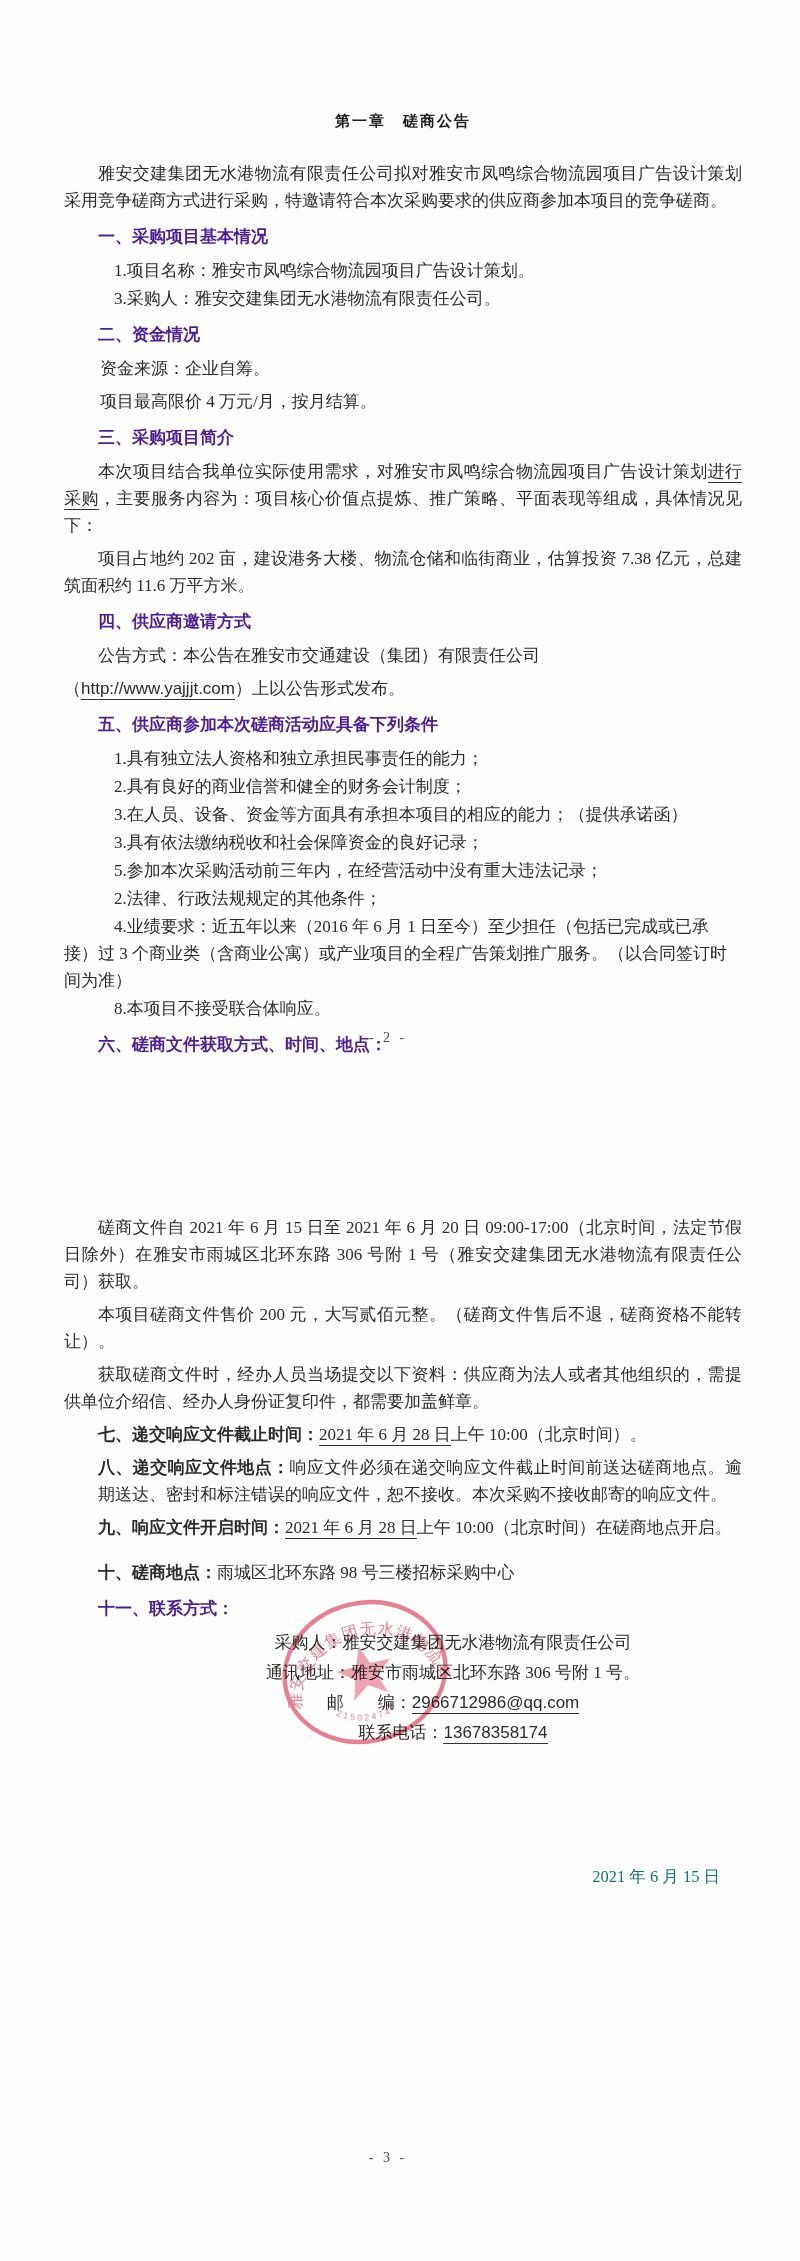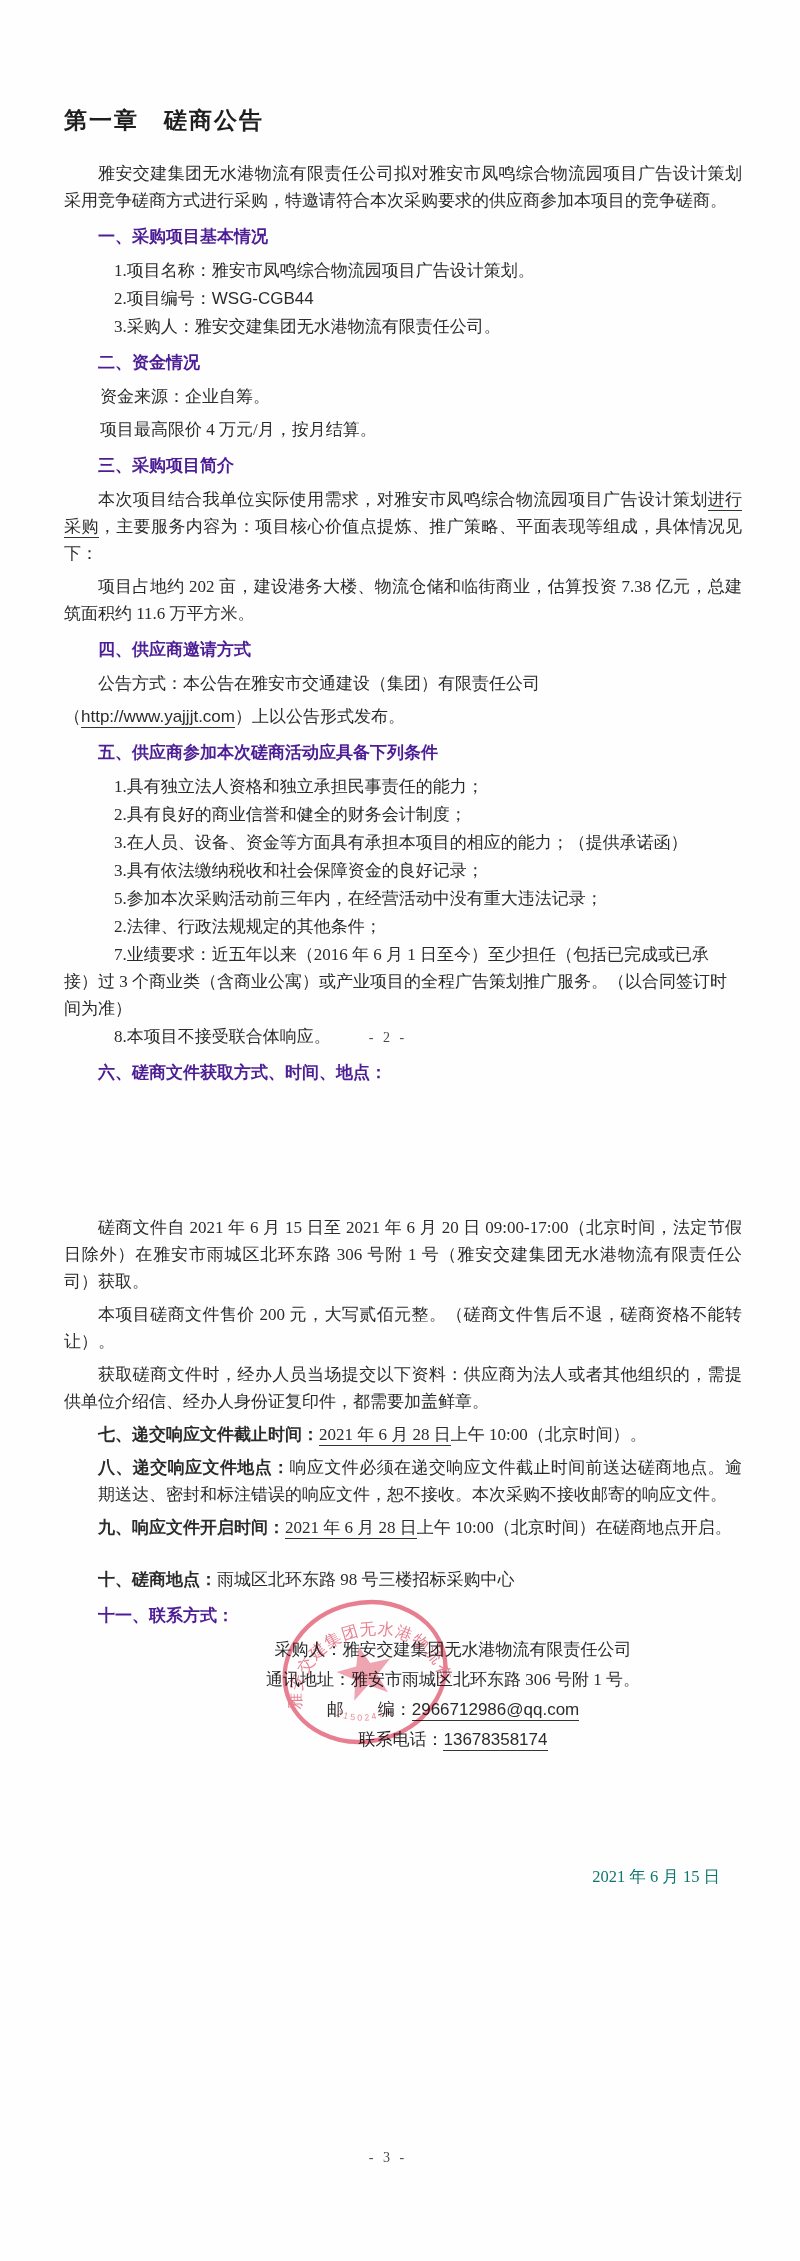--- a/index.html
+++ b/index.html
@@ -5,21 +5,21 @@
   html,body{margin:0;padding:0;background:#ffffff;}
   .sheet{
     position:relative;width:800px;height:2261px;background:#fefefe;
     font-family:"Liberation Serif","DejaVu Serif",serif;
     color:#2b2b2b;overflow:hidden;
   }
   .page{position:absolute;left:64px;width:678px;font-size:17px;line-height:27px;}
   .page1{top:104px;}
   .page2{top:1214px;}
   h1.title{
-    font-size:23px;line-height:34px;font-weight:bold;text-align:left;
+    font-size:15px;line-height:34px;font-weight:bold;text-align:center;
     margin:0 0 22px 0;letter-spacing:2px;color:#1e1e1e;
   }
   p{margin:0 0 6px 0;text-align:justify;}
   .ind{text-indent:2em;}
   .hd{font-weight:bold;margin:9px 0 7px 34px;color:#4c1d95;}
   .hd.noml{margin-left:34px;}
   .sub1{margin-left:48px;}
   .sub2{margin-left:36px;}
   .item{margin:0 0 1px 50px;text-align:left;}
   .item.wrapfull{margin-left:0;text-indent:50px;}
@@ -43,21 +43,20 @@
 
 <div class="sheet">
 
   <section class="page page1">
     <h1 class="title">第一章　磋商公告</h1>
 
     <p class="ind">雅安交建集团无水港物流有限责任公司拟对雅安市凤鸣综合物流园项目广告设计策划采用竞争磋商方式进行采购，特邀请符合本次采购要求的供应商参加本项目的竞争磋商。</p>
 
     <p class="hd">一、采购项目基本情况</p>
     <p class="item sub1">1.项目名称：雅安市凤鸣综合物流园项目广告设计策划。</p>
-    <p class="item sub1"><span>2.项目编号：</span><span class="code">WSG-CGB44</span></p>
     <p class="item sub1">3.采购人：雅安交建集团无水港物流有限责任公司。</p>
 
     <p class="hd">二、资金情况</p>
     <p class="sub2">资金来源：企业自筹。</p>
     <p class="sub2">项目最高限价 4 万元/月，按月结算。</p>
 
     <p class="hd">三、采购项目简介</p>
     <p class="ind"><span>本次项目结合我单位实际使用需求，对雅安市凤鸣综合物流园项目广告设计策划</span><span class="u">进行采购</span><span>，主要服务内容为：项目核心价值点提炼、推广策略、平面表现等组成，具体情况见下：</span></p>
     <p class="ind">项目占地约 202 亩，建设港务大楼、物流仓储和临街商业，估算投资 7.38 亿元，总建筑面积约 11.6 万平方米。</p>
 
@@ -65,40 +64,40 @@
     <p class="ind">公告方式：本公告在雅安市交通建设（集团）有限责任公司</p>
     <p><span>（</span><span class="u mono-sans">http://www.yajjjt.com</span><span>）上以公告形式发布。</span></p>
 
     <p class="hd">五、供应商参加本次磋商活动应具备下列条件</p>
     <p class="item">1.具有独立法人资格和独立承担民事责任的能力；</p>
     <p class="item">2.具有良好的商业信誉和健全的财务会计制度；</p>
     <p class="item">3.在人员、设备、资金等方面具有承担本项目的相应的能力；（提供承诺函）</p>
     <p class="item">3.具有依法缴纳税收和社会保障资金的良好记录；</p>
     <p class="item">5.参加本次采购活动前三年内，在经营活动中没有重大违法记录；</p>
     <p class="item">2.法律、行政法规规定的其他条件；</p>
-    <p class="item wrapfull">7.业绩要求：近五年以来（2016 年 6 月 1 日至今）至少担任（包括已完成或已承接）过 3 个商业类（含商业公寓）或产业项目的全程广告策划推广服务。（以合同签订时间为准）</p>
+    <p class="item wrapfull">4.业绩要求：近五年以来（2016 年 6 月 1 日至今）至少担任（包括已完成或已承接）过 3 个商业类（含商业公寓）或产业项目的全程广告策划推广服务。（以合同签订时间为准）</p>
     <p class="item">8.本项目不接受联合体响应。</p>
 
     <p class="hd">六、磋商文件获取方式、时间、地点：</p>
   </section>
 
   <div class="pn pn2">- 2 -</div>
 
   <section class="page page2">
     <p class="ind">磋商文件自 2021 年 6 月 15 日至 2021 年 6 月 20 日 09:00-17:00（北京时间，法定节假日除外）在雅安市雨城区北环东路 306 号附 1 号（雅安交建集团无水港物流有限责任公司）获取。</p>
     <p class="ind">本项目磋商文件售价 200 元，大写贰佰元整。（磋商文件售后不退，磋商资格不能转让）。</p>
     <p class="ind">获取磋商文件时，经办人员当场提交以下资料：供应商为法人或者其他组织的，需提供单位介绍信、经办人身份证复印件，都需要加盖鲜章。</p>
 
     <p class="mixline"><b>七、递交响应文件截止时间：</b><span class="u">2021 年 6 月 28 日</span><span>上午 10:00（北京时间）。</span></p>
 
     <p class="mixline"><b>八、递交响应文件地点：</b><span>响应文件必须在递交响应文件截止时间前送达磋商地点。逾期送达、密封和标注错误的响应文件，恕不接收。本次采购不接收邮寄的响应文件。</span></p>
 
     <p class="mixline"><b>九、响应文件开启时间：</b><span class="u">2021 年 6 月 28 日</span><span>上午 10:00（北京时间）在磋商地点开启。</span></p>
 
-    <p class="mixline" style="margin-top:25px;"><b>十、磋商地点：</b><span>雨城区北环东路 98 号三楼招标采购中心</span></p>
+    <p class="mixline" style="margin-top:18px;"><b>十、磋商地点：</b><span>雨城区北环东路 98 号三楼招标采购中心</span></p>
 
     <p class="hd noml">十一、联系方式：</p>
 
     <div class="contact">
       <p><span>采购人：</span><span>雅安交建集团无水港物流有限责任公司</span></p>
       <p><span>通讯地址：</span><span>雅安市雨城区北环东路 306 号附 1 号。</span></p>
       <p><span>邮　　编：</span><span class="u mono-sans">2966712986@qq.com</span></p>
       <p><span>联系电话：</span><span class="u mono-sans">13678358174</span></p>
     </div>
   </section>

